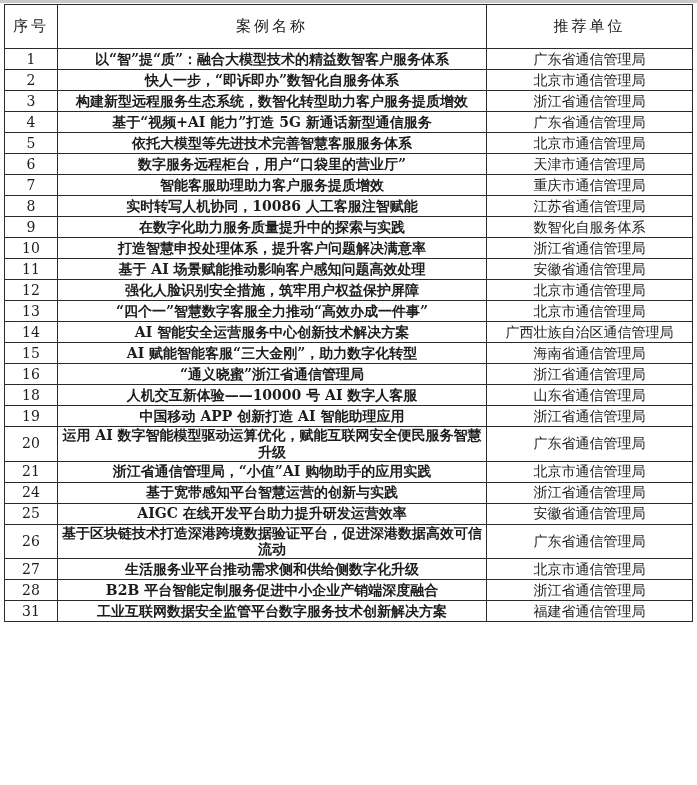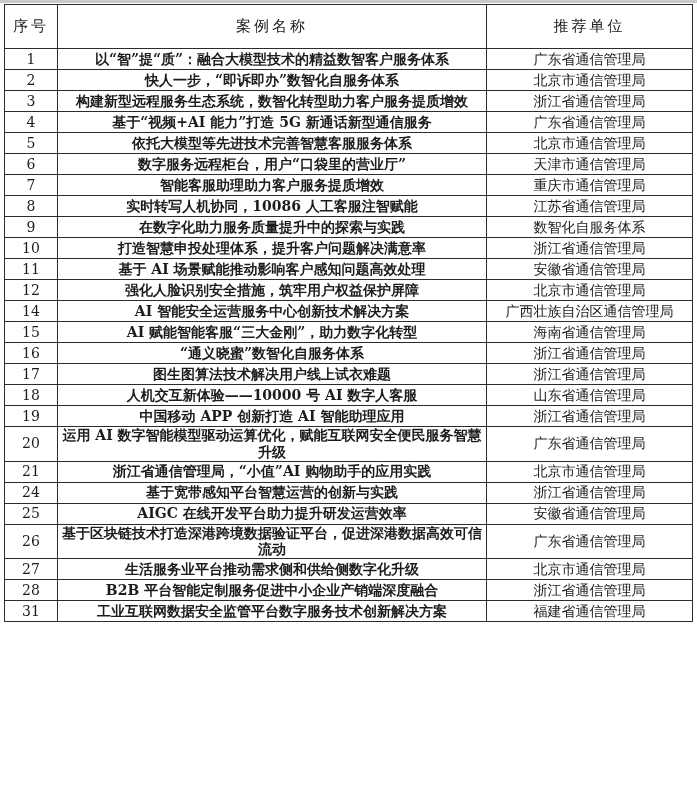--- a/index.html
+++ b/index.html
@@ -125,37 +125,37 @@
         <td class="col-no">11</td>
         <td class="col-name">基于 AI 场景赋能推动影响客户感知问题高效处理</td>
         <td class="col-unit">安徽省通信管理局</td>
       </tr>
       <tr>
         <td class="col-no">12</td>
         <td class="col-name">强化人脸识别安全措施，筑牢用户权益保护屏障</td>
         <td class="col-unit">北京市通信管理局</td>
       </tr>
       <tr>
+        <td class="col-no">13</td>
+        <td class="col-name">“四个一”智慧数字客服全力推动“高效办成一件事”</td>
+        <td class="col-unit">北京市通信管理局</td>
+      </tr>
+      <tr>
         <td class="col-no">14</td>
         <td class="col-name">AI 智能安全运营服务中心创新技术解决方案</td>
         <td class="col-unit">广西壮族自治区通信管理局</td>
       </tr>
       <tr>
         <td class="col-no">15</td>
         <td class="col-name">AI 赋能智能客服“三大金刚”，助力数字化转型</td>
         <td class="col-unit">海南省通信管理局</td>
       </tr>
       <tr>
         <td class="col-no">16</td>
-        <td class="col-name">“通义晓蜜”数智化自服务体系</td>
-        <td class="col-unit">浙江省通信管理局</td>
-      </tr>
-      <tr>
-        <td class="col-no">17</td>
-        <td class="col-name">图生图算法技术解决用户线上试衣难题</td>
+        <td class="col-name">“通义晓蜜”浙江省通信管理局</td>
         <td class="col-unit">浙江省通信管理局</td>
       </tr>
       <tr>
         <td class="col-no">18</td>
         <td class="col-name">人机交互新体验——10000 号 AI 数字人客服</td>
         <td class="col-unit">山东省通信管理局</td>
       </tr>
       <tr>
         <td class="col-no">19</td>
         <td class="col-name">中国移动 APP 创新打造 AI 智能助理应用</td>

